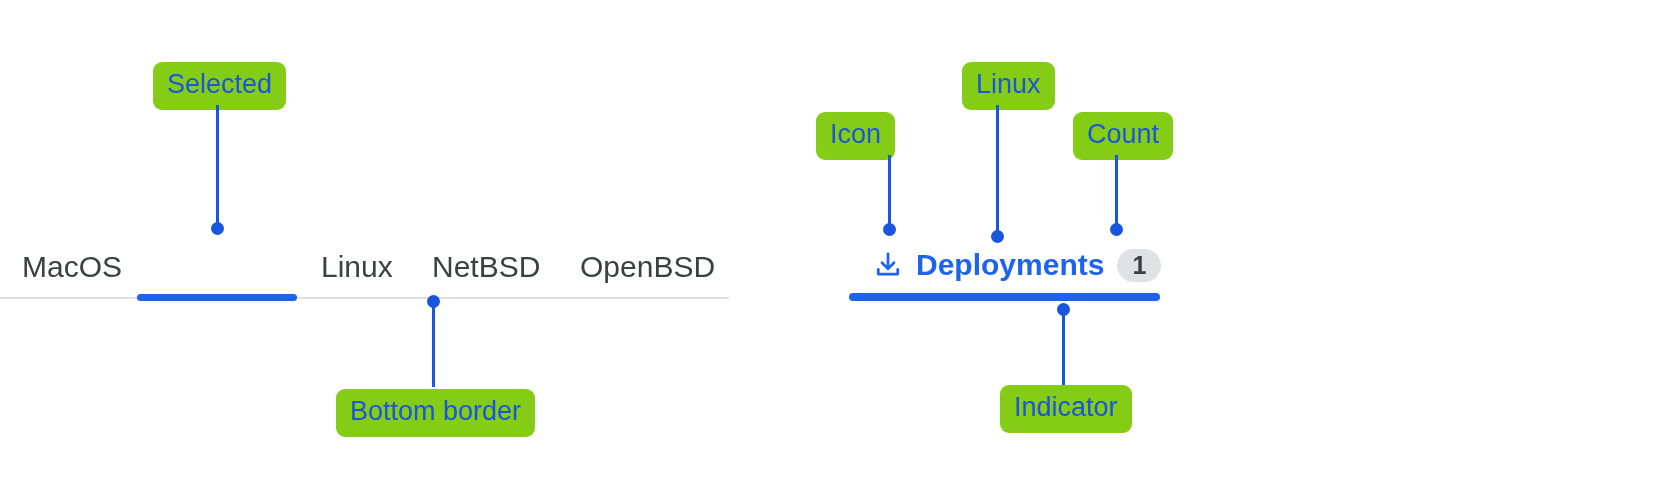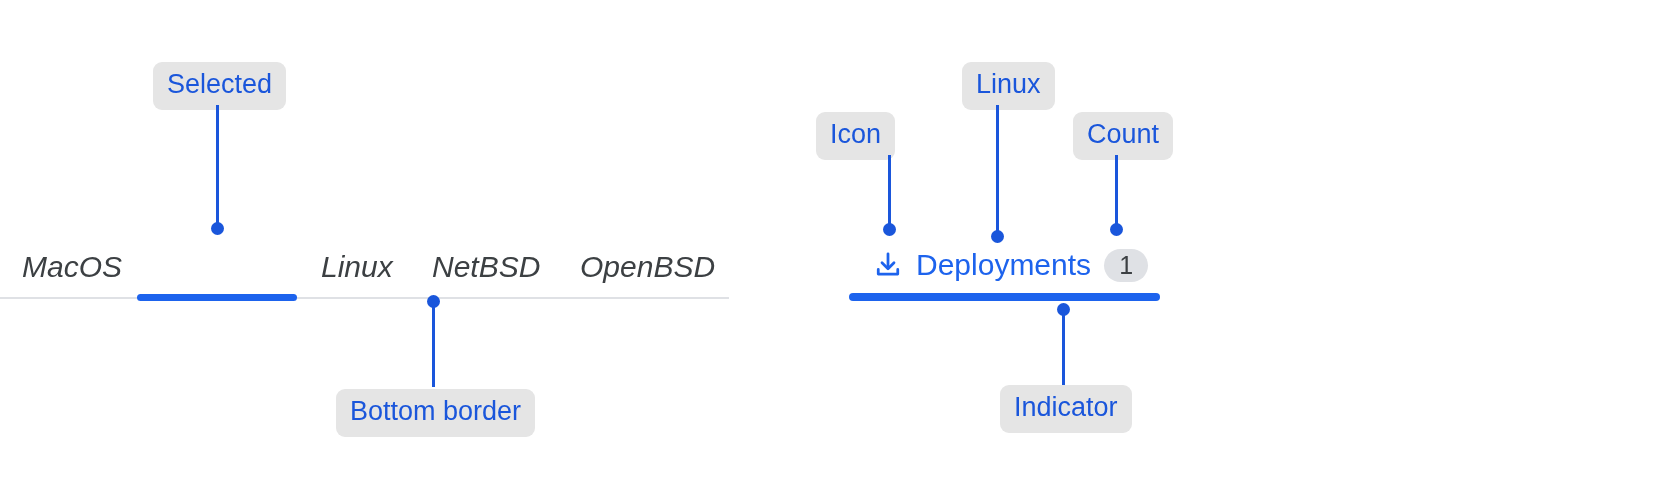--- a/index.html
+++ b/index.html
@@ -15,21 +15,21 @@
     position: relative;
     width: 1672px;
     height: 486px;
     background: #ffffff;
     overflow: hidden;
   }
 
   
   .callout-label {
     position: absolute;
-    background: #e5e5e5;
+    background: #84cc16;
     color: #1a56db;
     font-size: 27px;
     line-height: 1;
     padding: 9px 14px 12px 14px;
     border-radius: 9px;
     white-space: nowrap;
     font-family: "Liberation Sans", sans-serif;
   }
   .callout-line {
     position: absolute;
@@ -61,40 +61,40 @@
     background: #dfe1e5;
   }
   .tab {
     position: absolute;
     top: 0;
     font-size: 30px;
     line-height: 40px;
     color: #3c4043;
     white-space: nowrap;
     font-family: "Liberation Sans", sans-serif;
-    font-style: italic;
   }
   .tab.selected {
     color: #1a56db;
   }
   .tab-underline {
     position: absolute;
     height: 7px;
     border-radius: 4px;
     background: #1d63ed;
     top: 47px;
   }
 
   
   .deploy-tab {
     position: absolute;
     left: 849px;
     top: 243px;
     width: 311px;
     height: 60px;
+    font-weight: bold;
   }
   .deploy-row {
     position: absolute;
     left: 24px;
     top: 0;
     display: flex;
     align-items: center;
     gap: 13px;
     height: 44px;
   }

